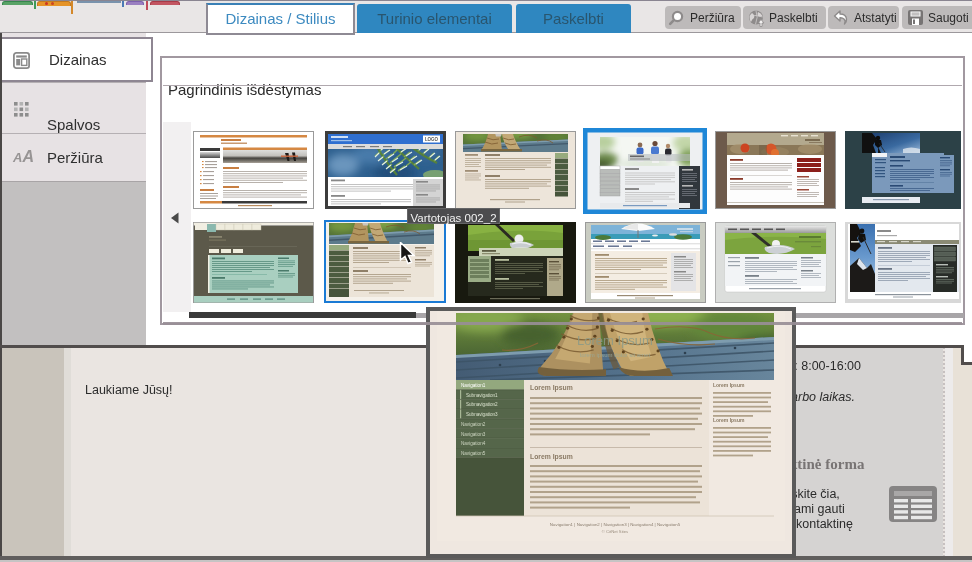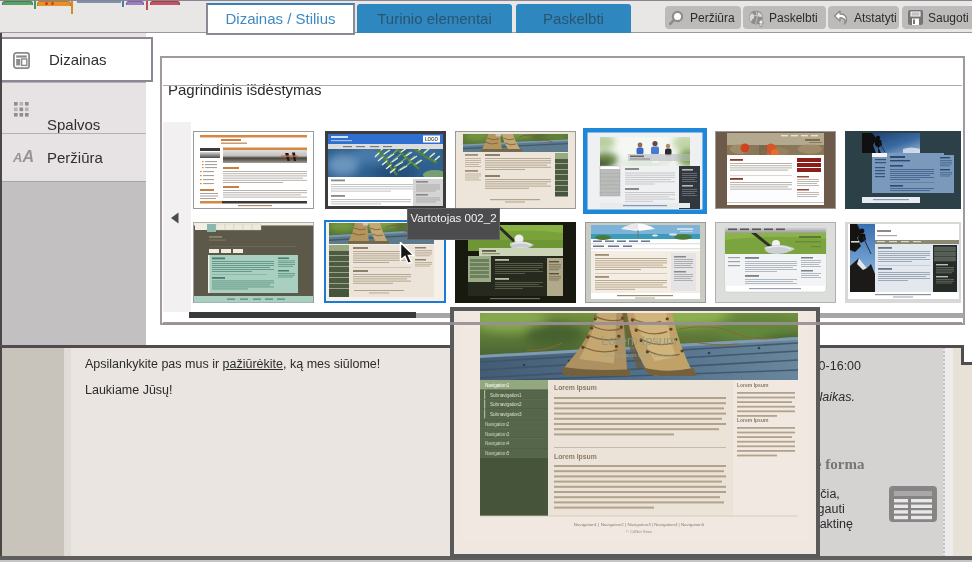--- a/index.html
+++ b/index.html
@@ -14,21 +14,20 @@
   <div class="abs" style="left:0;top:0;width:2px;height:215px;background:#4a4746;"></div>
   <div class="abs" style="left:2px;top:0;width:62px;height:215px;background:#c9c4bb;"></div>
   <div class="abs" style="left:64px;top:0;width:7px;height:215px;background:#e0ddd8;"></div>
 
   <div class="abs" style="left:700px;top:1px;width:243px;height:209px;background:#d5d3d2;"></div>
 
   <div class="abs" style="left:943px;top:0;width:0;height:210px;border-left:2px dotted #c6c0c0;"></div>
   <div class="abs" style="left:945px;top:0;width:8px;height:210px;background:#edebeb;"></div>
   <div class="abs" style="left:953px;top:0;width:19px;height:215px;background:#e8e1d7;"></div>
 
-  <div class="abs" style="left:85px;top:10px;font-size:12.5px;color:#2b2b2b;">Apsilankykite pas mus ir <u>pažiūrėkite</u>, ką mes siūlome!</div>
   <div class="abs" style="left:85px;top:36px;font-size:12.5px;color:#2b2b2b;text-align:center;">Laukiame Jūsų!</div>
 
   <div class="abs" style="left:776px;top:12px;font-size:12.5px;color:#2b2b2b;">I–V: 8:00-16:00</div>
   <div class="abs" style="left:782px;top:43px;font-size:12.5px;color:#2b2b2b;font-style:italic;">Darbo laikas.</div>
   <div class="abs" style="left:749px;top:109px;font-size:15px;font-weight:bold;color:#787474;font-family:'Liberation Serif',serif;">Kontaktinė forma</div>
   <div class="abs" style="left:762px;top:140px;font-size:12.5px;color:#2b2b2b;line-height:15.2px;">Spauskite čia,<br>norėdami gauti<br>mūsų kontaktinę</div>
 
   <svg class="abs" style="left:889px;top:139px;" width="48" height="36" viewBox="0 0 48 36">
     <rect x="0" y="0" width="48" height="36" rx="4" fill="#868484"></rect>
     <rect x="5" y="5" width="38" height="5" fill="#a9a7a7"></rect>
@@ -1001,21 +1000,21 @@
 
   <div class="abs" style="left:964px;top:345px;width:8px;height:19px;background:#fff;"></div>
   <div class="abs" style="left:961px;top:345px;width:3px;height:19px;background:#514d4c;"></div>
   <div class="abs" style="left:961px;top:362px;width:11px;height:3px;background:#514d4c;"></div>
 
   <div class="abs" style="left:0;top:33px;width:2px;height:312px;background:#4a4746;"></div>
 
   <div class="abs" style="left:0;top:0;width:972px;height:1px;background:#8a8591;"></div>
 </div>
 
-<div class="abs" id="popup" style="left:450px;top:307px;width:370px;height:251px;background:#efe8e1;border:4px solid #5a5a5a;overflow:hidden;">
+<div class="abs" id="popup" style="left:426px;top:307px;width:370px;height:251px;background:#efe8e1;border:4px solid #5a5a5a;overflow:hidden;">
 <svg class="abs" style="left:0;top:-4px;" width="362" height="243" viewBox="0 0 362 243">
   <rect x="0" y="0" width="362" height="243" fill="#efe7e0"></rect>
   <rect x="7" y="2" width="348" height="232" fill="#f1e9e1"></rect>
 
   <defs>
     <linearGradient id="pgreen" x1="0" y1="0" x2="0" y2="1">
           <stop offset="0" stop-color="#74923f"></stop>
           <stop offset="0.6" stop-color="#4d6834"></stop>
           <stop offset="1" stop-color="#3c5529"></stop>
         </linearGradient>
@@ -1185,17 +1184,17 @@
   </g>
 
   <line x1="26" y1="209" x2="344" y2="209" stroke="#d0c4b4" stroke-width="0.8"></line>
   <text x="185" y="219" font-size="4.4" fill="#8a7d6e" text-anchor="middle" font-family="Liberation Sans">Navigation1 | Navigation2 | Navigation3 | Navigation4 | Navigation5</text>
   <text x="185" y="226" font-size="4.2" fill="#9a8d7e" text-anchor="middle" font-family="Liberation Sans">© CitNet Sites</text>
 </svg>
 </div>
 
 <div class="abs" style="left:163px;top:322px;width:799px;height:3px;background:rgba(152,142,150,0.92);"></div>
 
-<div class="abs" style="left:407px;top:208px;width:93px;height:32px;background:#4c4c4e;border:1px solid #646466;color:#f2f2f2;font-size:11.5px;line-height:18px;text-align:center;">Vartotojas 002_2</div>
+<div class="abs" style="left:407px;top:208px;width:93px;height:16px;background:#4c4c4e;border:1px solid #646466;color:#f2f2f2;font-size:11.5px;line-height:18px;text-align:center;">Vartotojas 002_2</div>
 
 <svg class="abs" style="left:398px;top:242px;" width="18" height="25" viewBox="0 0 18 25">
   <path d="M2.5 0.5 L2.5 18 L7 14.5 L10 21.5 L13.5 20 L10.5 13.5 L16 13.5 Z" fill="#181818" stroke="#fff" stroke-width="1.5"></path>
 </svg>
 
 </body></html>

